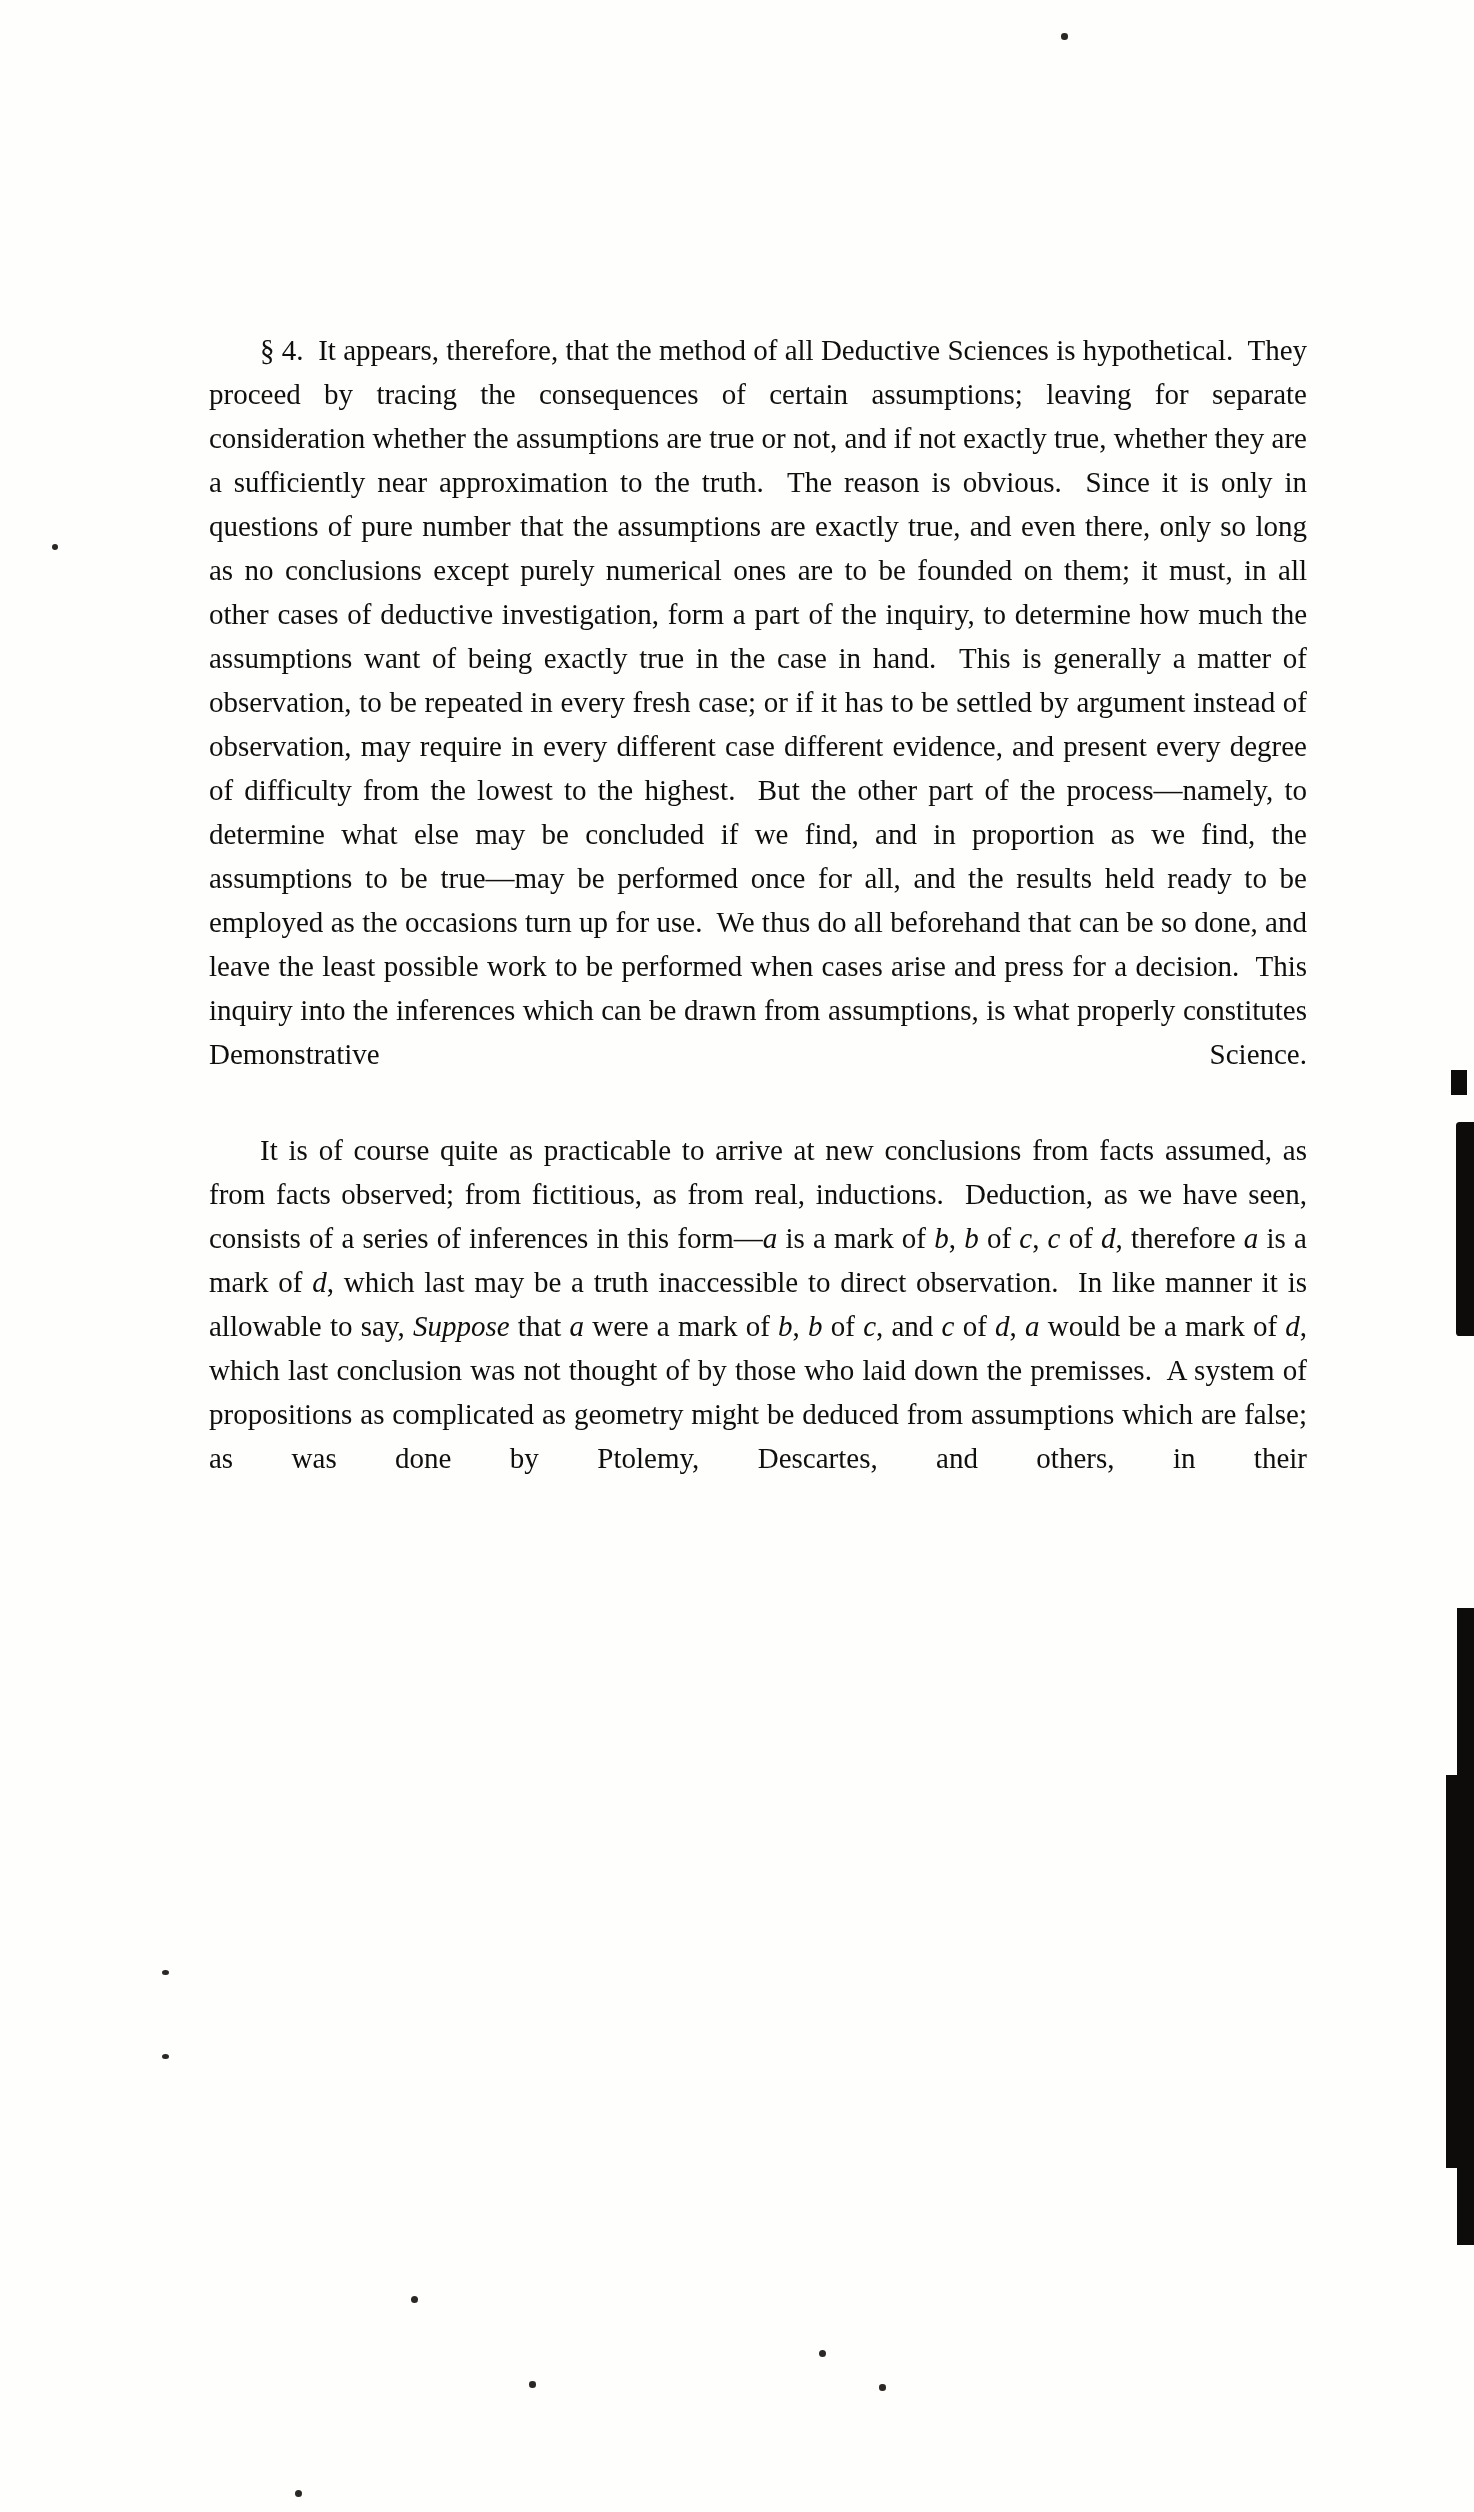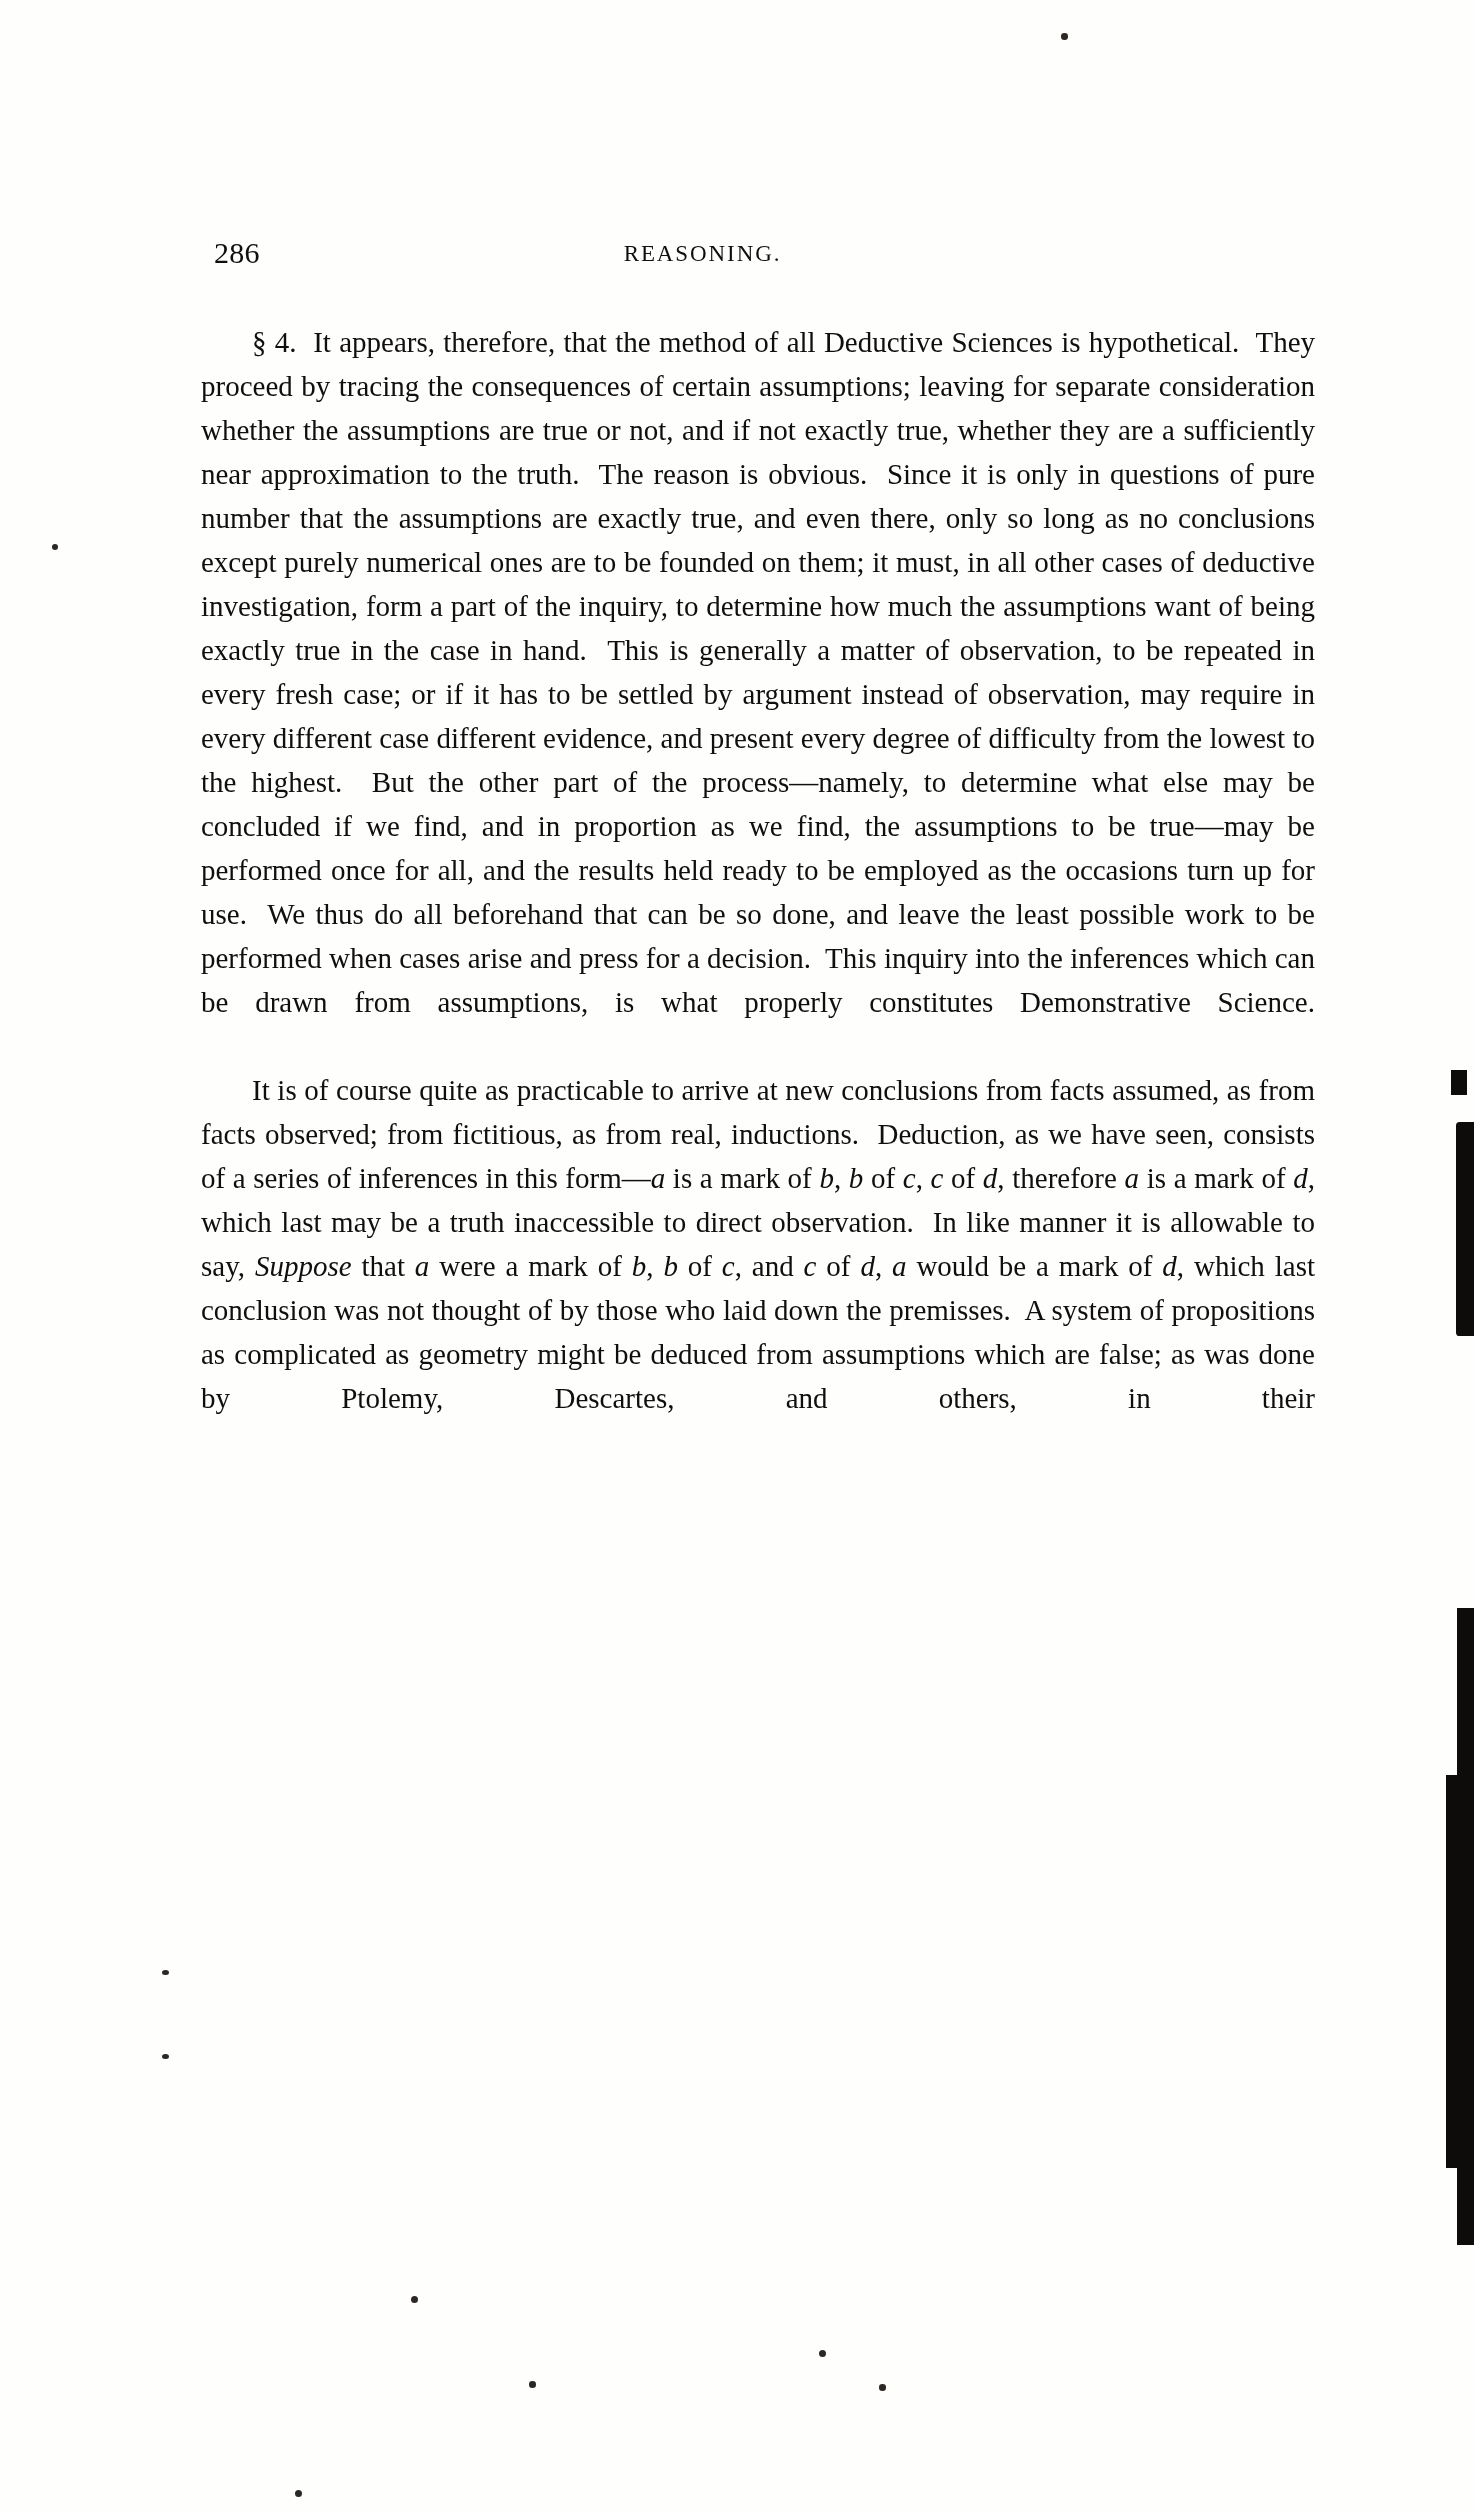--- a/index.html
+++ b/index.html
@@ -53,21 +53,21 @@
   }
 
   
   .textblock {
     position: absolute;
     left: 201px;
     top: 320px;
     width: 1114px;
   }
   .para {
-    margin: 0;
+    margin: 8px;
     font-size: 29px;
     line-height: 44px;
     text-align: justify;
     text-justify: inter-word;
   }
   .para .indent {
     display: inline-block;
     width: 51px;
   }
   .para i, .para em {
@@ -106,24 +106,20 @@
   <div class="speck" style="left:1061px; top:33px; width:6.6px; height:6.6px;"></div>
   <div class="speck" style="left:52px; top:544px; width:6px; height:6px;"></div>
   <div class="speck" style="left:162px; top:1970px; width:7.1px; height:5.4px;"></div>
   <div class="speck" style="left:162px; top:2054px; width:7.1px; height:5.4px;"></div>
   <div class="speck" style="left:411px; top:2296px; width:7.1px; height:7.1px;"></div>
   <div class="speck" style="left:819px; top:2350px; width:7.1px; height:7.1px;"></div>
   <div class="speck" style="left:879px; top:2384px; width:6.6px; height:6.6px;"></div>
   <div class="speck" style="left:529px; top:2381px; width:6.6px; height:6.6px;"></div>
   <div class="speck" style="left:295px; top:2490px; width:7.1px; height:7.1px;"></div>
 
-  <div class="runhead">
-    <div class="folio">286</div>
-    <div class="runtitle">REASONING.</div>
-  </div>
 
   <div class="textblock">
     <p class="para"><span class="indent"></span><span class="sect">§ 4.</span>&nbsp; It appears, therefore, that the method of all Deductive Sciences is hypothetical.&nbsp; They proceed by tracing the consequences of certain assumptions; leaving for separate consideration whether the assumptions are true or not, and if not exactly true, whether they are a sufficiently near approximation to the truth.&nbsp; The reason is obvious.&nbsp; Since it is only in questions of pure number that the assumptions are exactly true, and even there, only so long as no conclusions except purely numerical ones are to be founded on them; it must, in all other cases of deductive investigation, form a part of the inquiry, to determine how much the assumptions want of being exactly true in the case in hand.&nbsp; This is generally a matter of observation, to be repeated in every fresh case; or if it has to be settled by argument instead of observation, may require in every different case different evidence, and present every degree of difficulty from the lowest to the highest.&nbsp; But the other part of the process—namely, to determine what else may be concluded if we find, and in proportion as we find, the assumptions to be true—may be performed once for all, and the results held ready to be employed as the occasions turn up for use.&nbsp; We thus do all beforehand that can be so done, and leave the least possible work to be performed when cases arise and press for a decision.&nbsp; This inquiry into the inferences which can be drawn from assumptions, is what properly constitutes Demonstrative Science.</p>
     <p class="para"><span class="indent"></span>It is of course quite as practicable to arrive at new conclusions from facts assumed, as from facts observed; from fictitious, as from real, inductions.&nbsp; Deduction, as we have seen, consists of a series of inferences in this form—<i>a</i> is a mark of <i>b</i>, <i>b</i> of <i>c</i>, <i>c</i> of <i>d</i>, therefore <i>a</i> is a mark of <i>d</i>, which last may be a truth inaccessible to direct observation.&nbsp; In like manner it is allowable to say, <i>Suppose</i> that <i>a</i> were a mark of <i>b</i>, <i>b</i> of <i>c</i>, and <i>c</i> of <i>d</i>, <i>a</i> would be a mark of <i>d</i>, which last conclusion was not thought of by those who laid down the premisses.&nbsp; A system of propositions as complicated as geometry might be deduced from assumptions which are false; as was done by Ptolemy, Descartes, and others, in their</p>
   </div>
 
 </div>
 
 
 </body></html>

